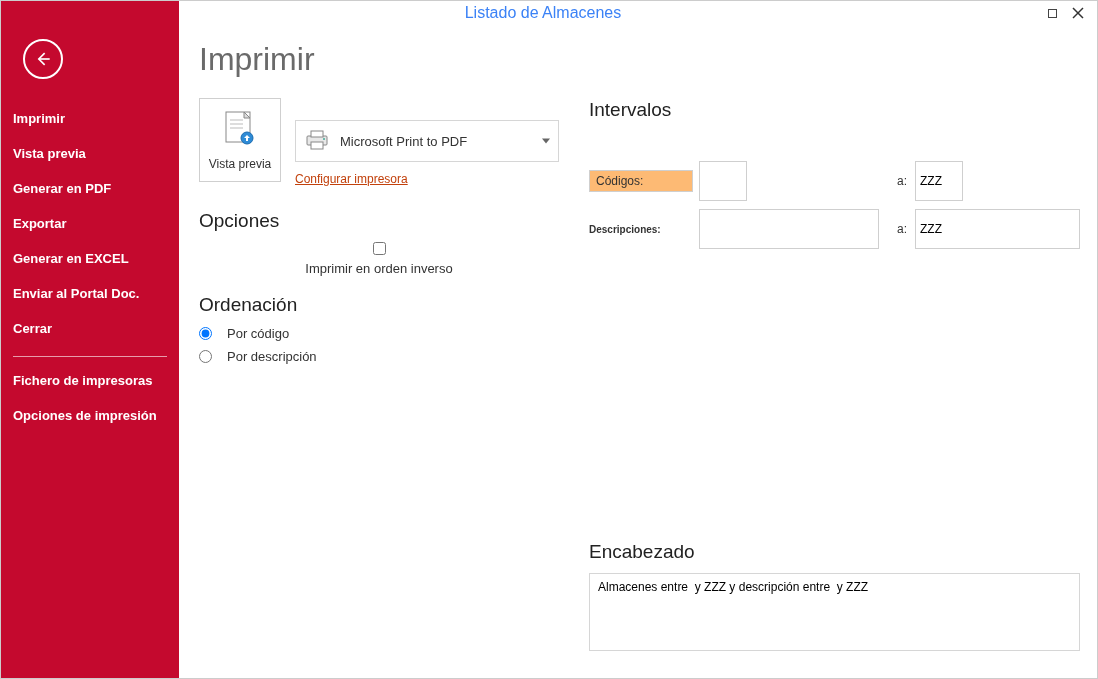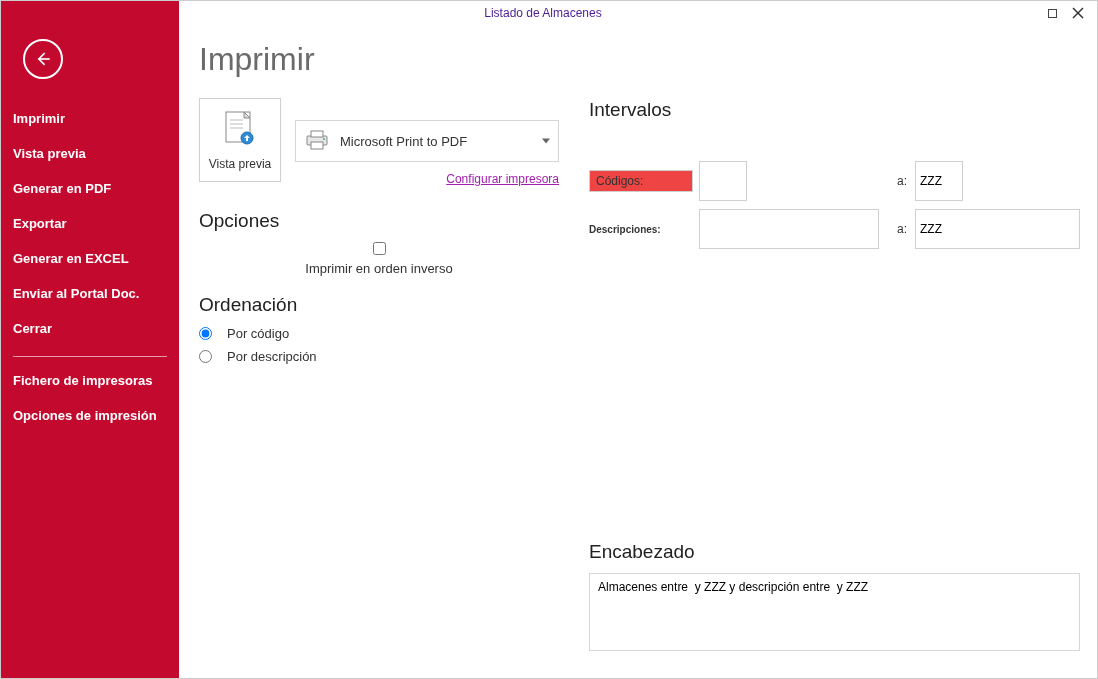--- a/index.html
+++ b/index.html
@@ -1,18 +1,18 @@
 <!DOCTYPE html>
 <html><head>
 <meta charset="utf-8">
 <style>
   * { box-sizing: border-box; margin: 0; padding: 0; }
   html, body { width: 1098px; height: 679px; font-family: "Segoe UI", Arial, sans-serif; font-size: 13px; color: #333; background: #fff; overflow: hidden; }
   .window { display: flex; width: 100%; height: 100%; border: 1px solid #ccc; position: relative; }
-  .titlebar { position: absolute; top: 0; left: 0; right: 12px; height: 24px; text-align: center; font-size: 12px; line-height: 24px; color: #4c1d95; pointer-events: none; }
+  .titlebar { position: absolute; top: 0; left: 0; right: 12px; height: 24px; text-align: center; font-size: 16px; line-height: 24px; color: #3b82f6; pointer-events: none; }
   .winbtns { position: absolute; top: 0; right: 0; height: 24px; display: flex; gap: 14px; padding-right: 12px; align-items: center; pointer-events: auto; }
   .winbtn { width: 14px; height: 14px; display: inline-block; cursor: pointer; }
   .winbtn.restore { border: 1px solid #444; width: 9px; height: 9px; }
   .winbtn.close svg { width: 14px; height: 14px; }
 
   
   .sidebar { width: 178px; background: #c4092e; color: #fff; padding-top: 38px; flex-shrink: 0; }
   .back-circle { width: 40px; height: 40px; border: 2px solid #fff; border-radius: 50%; margin-left: 22px; margin-bottom: 22px; display: flex; align-items: center; justify-content: center; cursor: pointer; }
   .back-circle svg { width: 20px; height: 20px; fill: #fff; }
   .nav-item { padding: 10px 12px 10px 12px; font-size: 13px; font-weight: 600; cursor: pointer; }
@@ -27,31 +27,31 @@
   h2 { font-size: 19px; font-weight: 400; color: #222; margin-bottom: 10px; }
 
   .preview-row { display: flex; align-items: flex-start; gap: 14px; }
   .preview-btn { width: 82px; height: 84px; border: 1px solid #cfcfcf; background: #fff; display: flex; flex-direction: column; align-items: center; justify-content: center; gap: 6px; cursor: pointer; font-size: 12px; color:#333; }
   .preview-btn svg { width: 34px; height: 38px; }
 
   .printer-sel { flex: 1; height: 42px; border: 1px solid #d6d6d6; display: flex; align-items: center; padding: 0 8px; margin-top:22px; cursor: pointer; position: relative; }
   .printer-sel svg { width: 26px; height: 22px; margin-right: 10px; }
   .printer-sel .chev { position: absolute; right: 8px; top: 50%; transform: translateY(-50%); border-left: 4px solid transparent; border-right: 4px solid transparent; border-top: 5px solid #666; }
 
-  .config-link { display: block; text-align: right; margin-top: 10px; font-size: 12px; color: #a21caf; text-decoration: underline; cursor: pointer; }
+  .config-link { display: block; margin-top: 10px; font-size: 12px; color: #c2410c; text-decoration: underline; cursor: pointer; }
 
   .checkbox-row { display: flex; align-items: center; gap: 6px; font-size: 13px; margin-bottom: 14px; flex-direction: column; }
   .checkbox-row input { width: 13px; height: 13px; }
 
   .radio-row { display: flex; align-items: center; gap: 15px; font-size: 13px; margin-bottom: 8px; }
   .radio-row input { width: 13px; height: 13px; }
 
   
   .interval-grid { display: grid; grid-template-columns: 104px 180px 24px 1fr; row-gap: 8px; column-gap: 6px; align-items: center; margin-top: 30px; }
-  .interval-grid .lbl-btn { border: 1px solid #cfcfcf; background:#ef4444; height: 22px; font-size: 12px; display:flex; align-items:center; padding: 0 6px; cursor:pointer; }
+  .interval-grid .lbl-btn { border: 1px solid #cfcfcf; background:#fdba74; height: 22px; font-size: 12px; display:flex; align-items:center; padding: 0 6px; cursor:pointer; }
   .interval-grid .lbl-plain { font-size: 10px; height:22px; display:flex; align-items:center;font-weight:bold; }
   .interval-grid input[type=text] { border:1px solid #cfcfcf; height:40px; font-size:12px; padding:0 4px; }
   .interval-grid .a-lbl { font-size:12px; text-align:right; padding-right:2px; }
   .codigos-from { width: 48px !important; }
   .codigos-to { width: 48px !important; }
 
   .encabezado-block { margin-top: auto; padding-bottom: 8px; }
   .header-text { width: 100%; height: 78px; border: 1px solid #d6d6d6; font-size: 12px; padding: 6px 8px; resize: none; font-family: inherit; overflow-y: scroll; }
 </style>
 </head>

